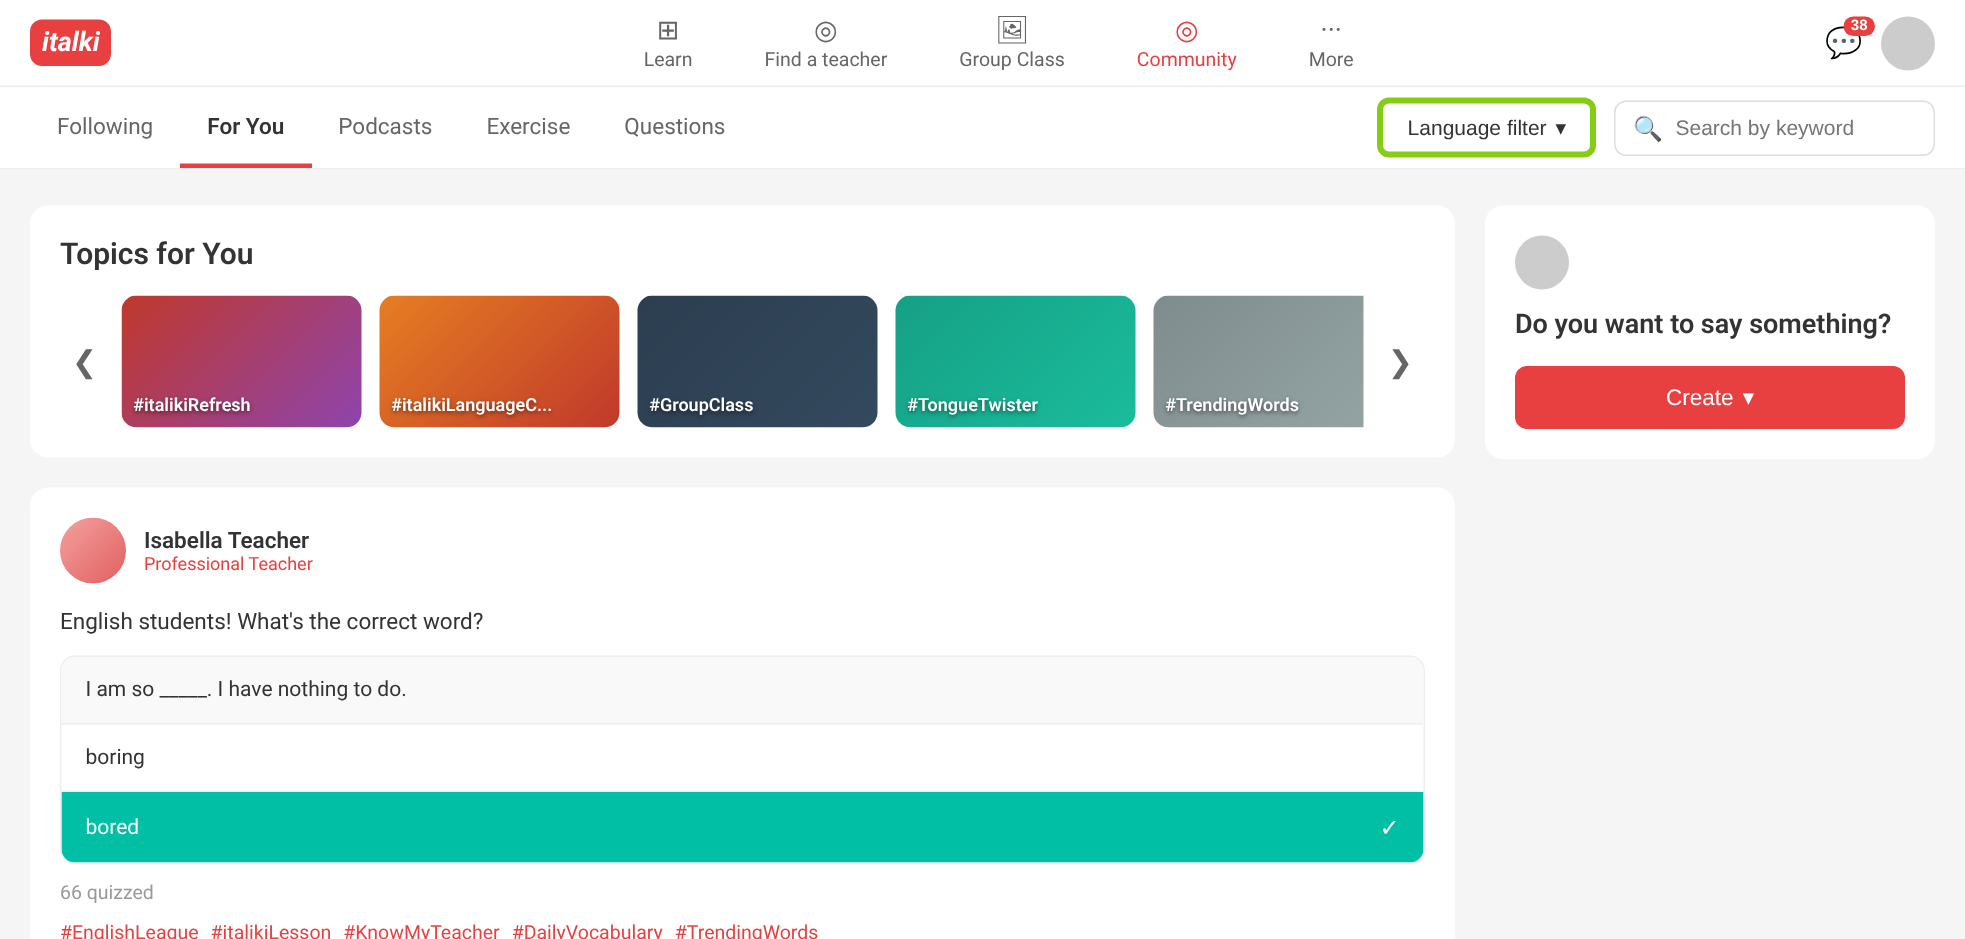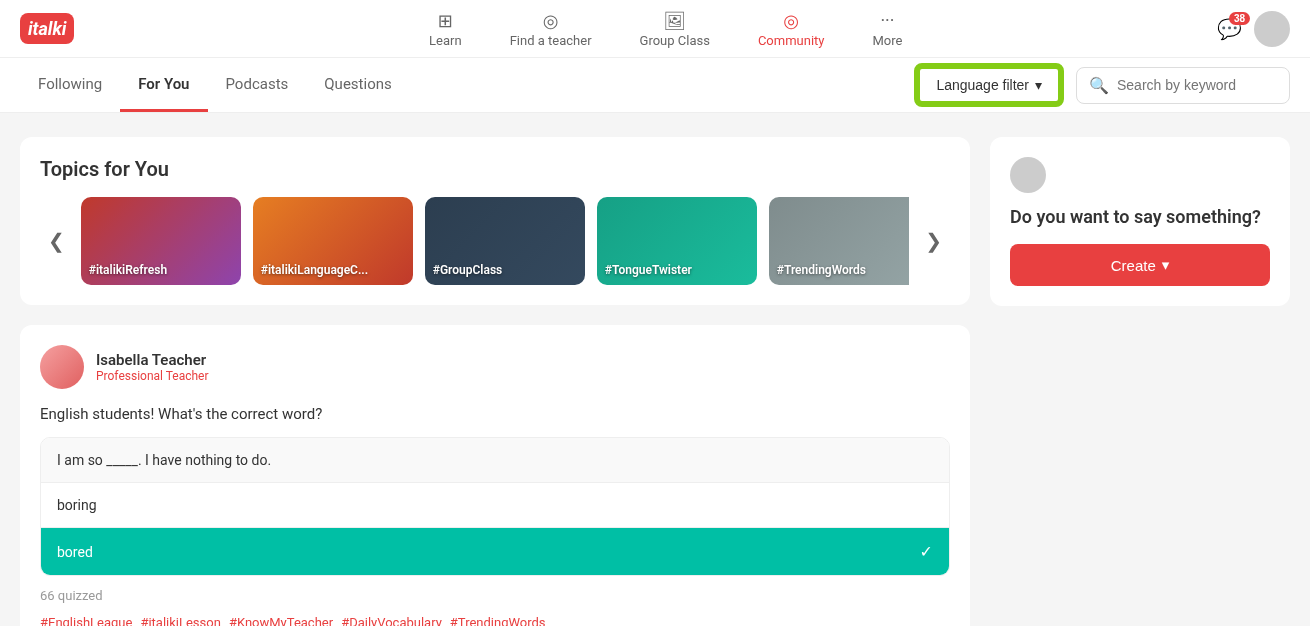--- a/index.html
+++ b/index.html
@@ -115,21 +115,21 @@
       color: #333;
       font-weight: 600;
       border-bottom: 3px solid #e84040;
     }
     .sub-nav-right {
       display: flex;
       align-items: center;
       gap: 12px;
     }
     .language-filter-btn {
-      border: 6px solid #84cc16;
+      border: 4px solid #84cc16;
       border-radius: 8px;
       padding: 8px 16px;
       background: #fff;
       cursor: pointer;
       font-size: 14px;
       color: #333;
       display: flex;
       align-items: center;
       gap: 6px;
     }
@@ -432,20 +432,21 @@
     </button>
     <button class="avatar-btn"></button>
   </div>
 </div>
 
 <div class="sub-nav">
   <div class="sub-nav-items">
     <div class="sub-nav-item">Following</div>
     <div class="sub-nav-item active">For You</div>
     <div class="sub-nav-item">Podcasts</div>
+    <div class="sub-nav-item">Exercise</div>
     <div class="sub-nav-item">Questions</div>
   </div>
   <div class="sub-nav-right">
     <button class="language-filter-btn">
       <span>Language filter</span>
       <span>▾</span>
     </button>
     <div class="search-box">
       <span>🔍</span>
       <input type="text" placeholder="Search by keyword" style="">

